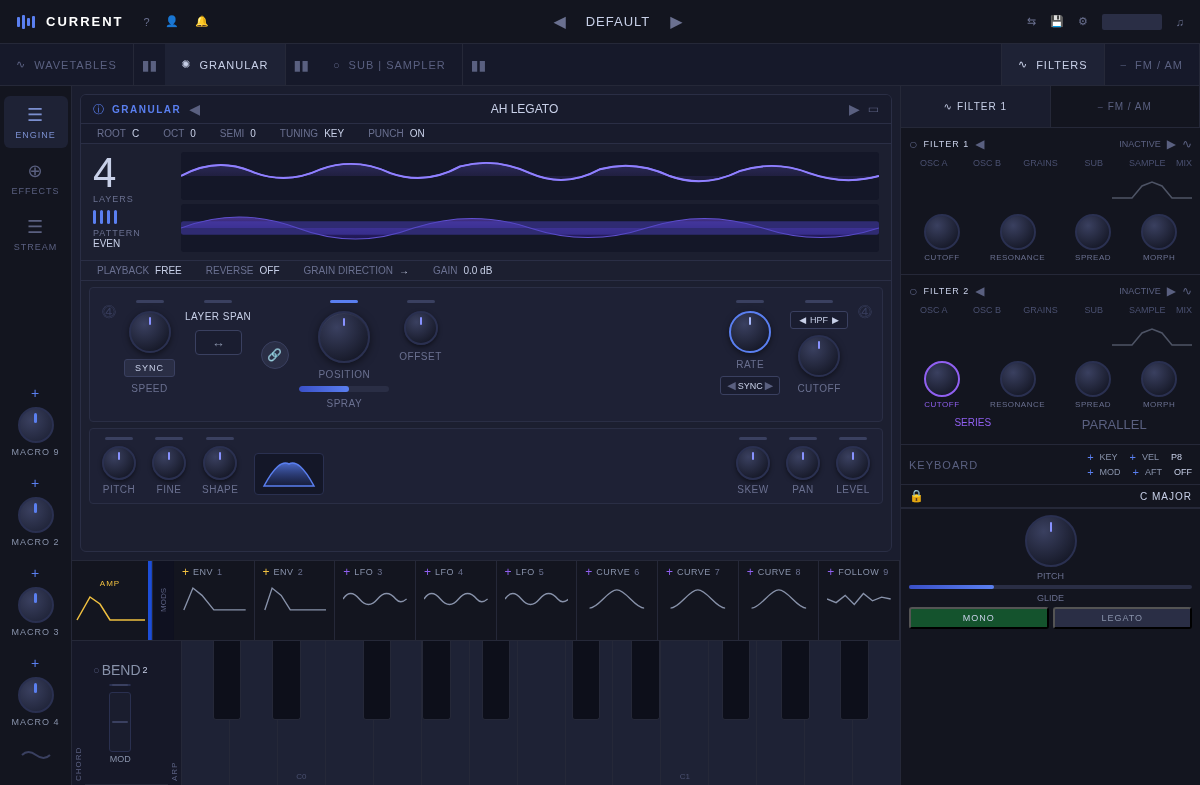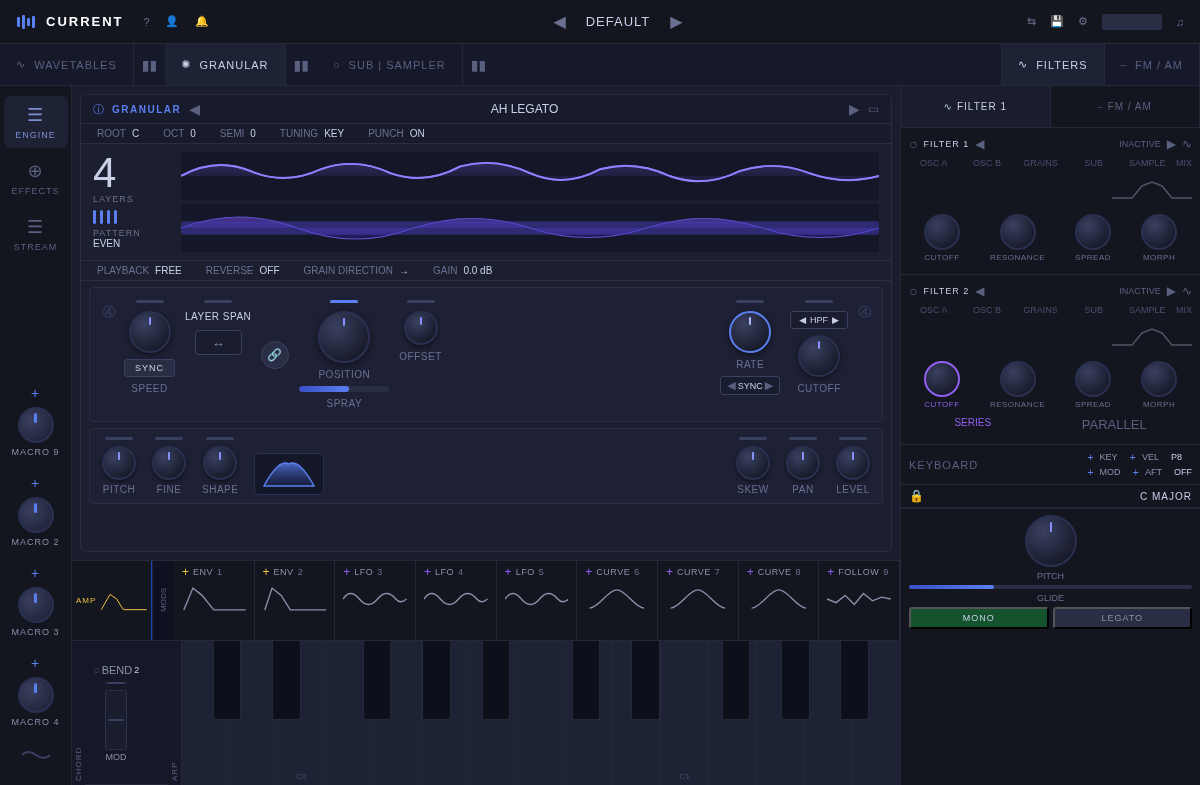--- a/index.html
+++ b/index.html
@@ -585,23 +585,23 @@
       height: 3px;
       background: #3a4060;
       border-radius: 2px;
       margin-bottom: 2px;
     }
     .slider-line.active { background: #5a7ff0; }
 
     
     .mod-amp-section {
       width: 80px;
-      border-right: 1px solid #1d4ed8;
-      display: flex;
-      flex-direction: row;
+      border-right: 4px solid #1d4ed8;
+      display: flex;
+      flex-direction: column;
       align-items: center;
       justify-content: center;
       padding: 4px;
       gap: 4px;
     }
     .amp-label { font-size: 8px; color: #f0c040; letter-spacing: 1px; }
     .amp-wave { width: 70px; height: 30px; }
 
     
     .section-label-vertical {
@@ -1065,21 +1065,21 @@
 
     <div class="keyboard-area">
 
       <div class="keyboard-controls">
         <div style="display:flex;height:100%;">
           <span class="chord-label section-label-vertical">CHORD</span>
           <div class="keyboard-bend">
             <div style="display:flex;flex-direction:column;gap:2px;align-items:center;">
               <div style="display:flex;gap:2px;align-items:center;margin-bottom:4px;">
                 <span style="color:#4a5070;font-size:11px;">○</span>
-                <span style="font-size:11px;color:#8892aa;">BEND</span>
+                <span style="font-size:14px;color:#8892aa;">BEND</span>
                 <span style="font-size:9px;color:#c8d0e8;">2</span>
               </div>
               <div class="bend-slider">
                 <div style="position:absolute;top:50%;left:2px;right:2px;height:2px;background:#3a4060;border-radius:1px;transform:translateY(-50%);"></div>
               </div>
               <div style="height:60px;width:22px;background:#1a1d2e;border:1px solid #2a3050;border-radius:3px;position:relative;margin-top:4px;">
                 <div style="position:absolute;top:50%;left:2px;right:2px;height:2px;background:#3a4060;border-radius:1px;transform:translateY(-50%);"></div>
               </div>
               <span style="font-size:9px;color:#8892aa;">MOD</span>
             </div>

